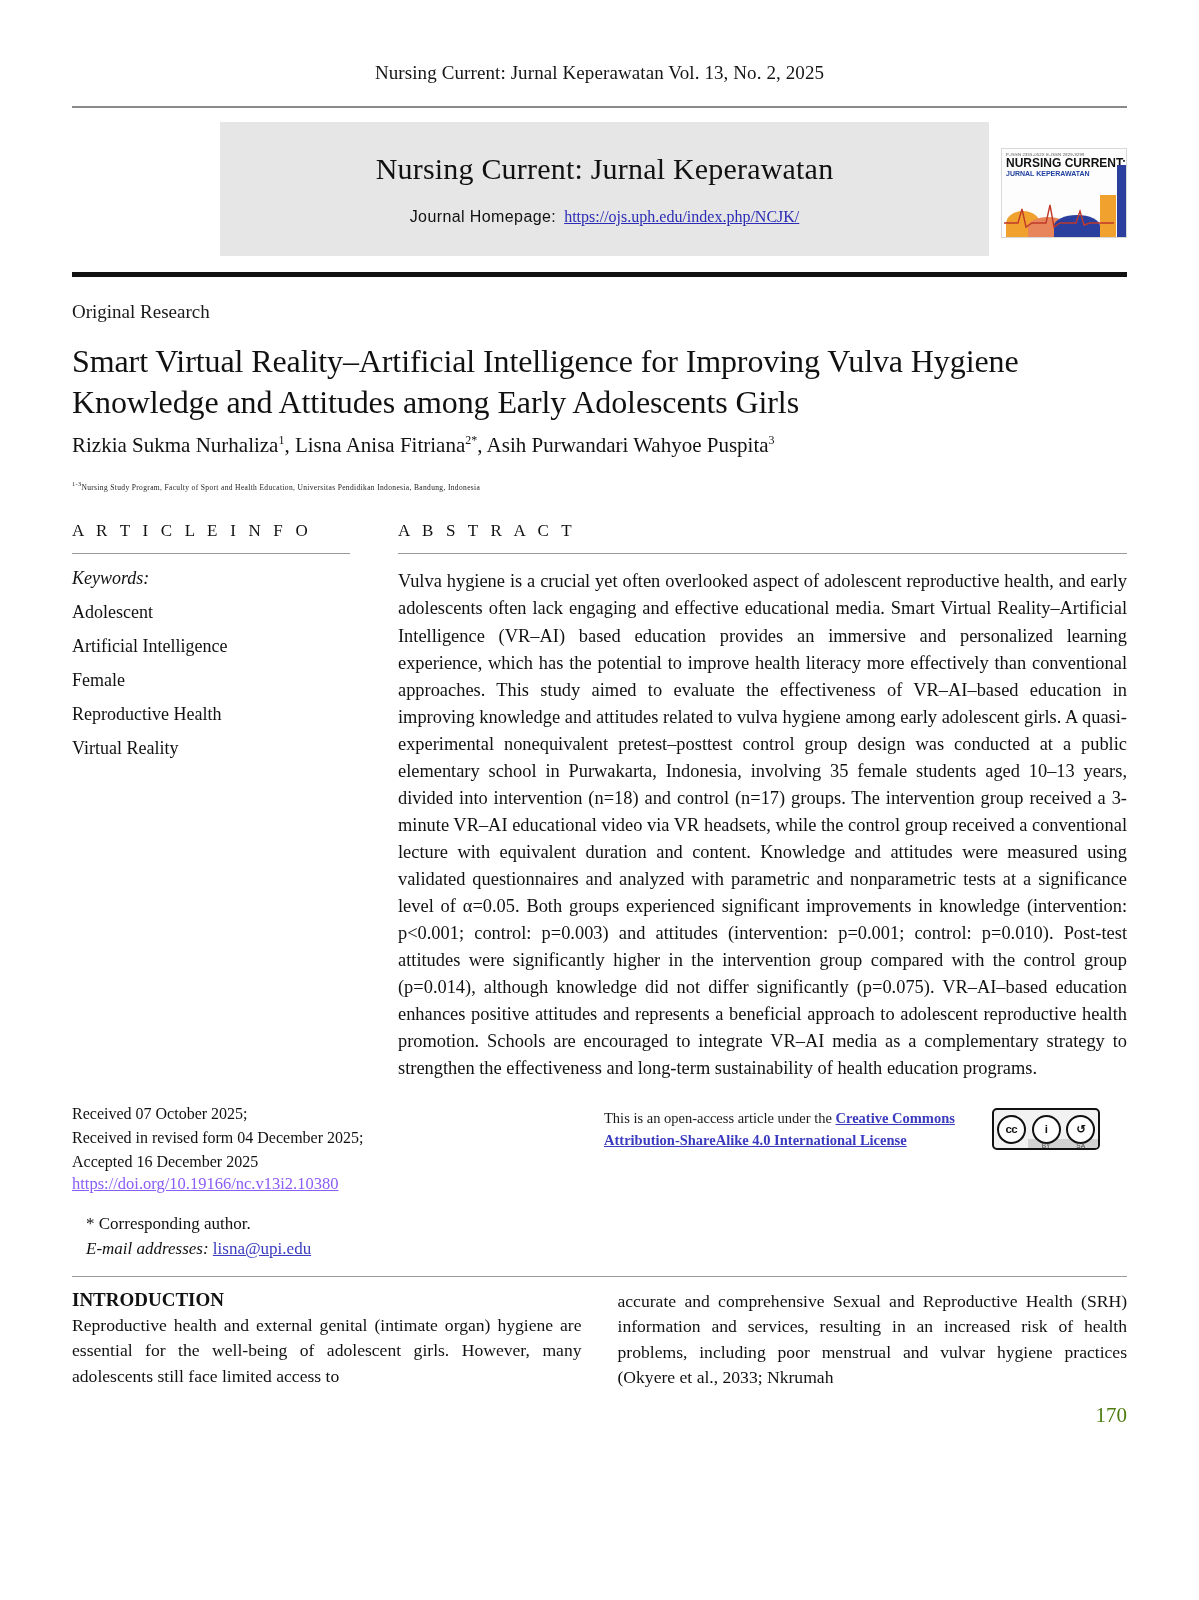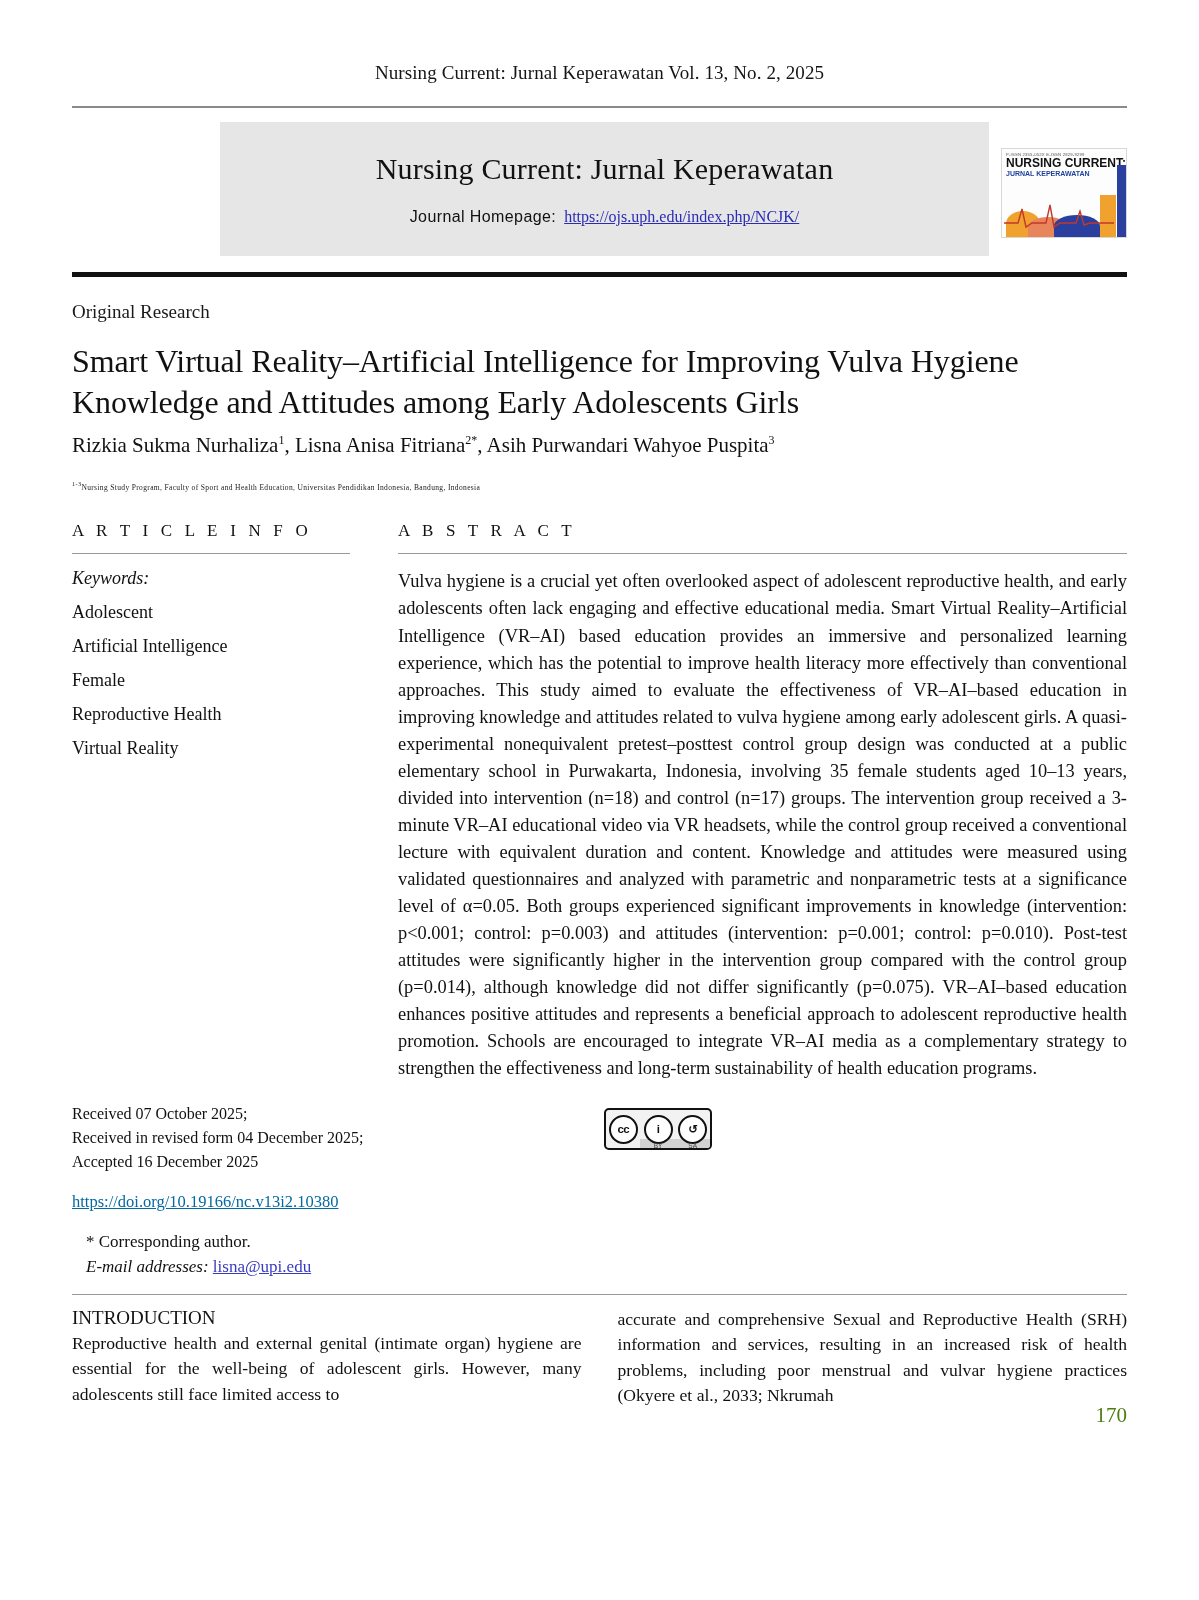--- a/index.html
+++ b/index.html
@@ -303,23 +303,22 @@
   .meta-left { width: 520px; flex: none; }
   .meta-right { flex: 1; padding-top: 6px; }
 
   .dates {
     font-size: 16px;
     line-height: 1.5;
     color: #111;
   }
   .doi-link {
     display: inline-block;
-    margin-top: 18px;
     font-size: 16.5px;
-    color: #0369a1;
+    color: #8b5cf6;
     text-decoration: underline;
   }
   .corr {
     margin-top: 18px;
     padding-left: 14px;
     font-size: 17px;
     color: #111;
     line-height: 1.45;
   }
   .corr .em-label { font-style: italic; }
@@ -395,21 +394,21 @@
     margin-top: 14px;
   }
   .body-cols {
     display: flex;
     gap: 36px;
     margin-top: 12px;
   }
   .body-col { flex: 1; }
   .body-head {
     font-family: "Liberation Serif", serif;
-    font-weight: normal;
+    font-weight: bold;
     font-size: 19px;
     color: #111;
     margin-bottom: 2px;
   }
   .body-text {
     font-size: 17.6px;
     line-height: 1.45;
     text-align: justify;
     color: #111;
   }
@@ -497,20 +496,23 @@
         <div>* Corresponding author.</div>
         <div>
           <span class="em-label">E-mail addresses:</span>
           <a class="email-link" href="#">lisna@upi.edu</a>
         </div>
       </div>
     </div>
 
     <div class="meta-right">
       <div class="license-block">
+        <div class="license-text">
+          <span>This is an open-access article under the </span><a href="#">Creative Commons Attribution-ShareAlike 4.0 International License</a>
+        </div>
         <div class="cc-badge">
           <div class="cc-strip"></div>
           <div class="cell">
             <div class="cc-glyph">cc</div>
           </div>
           <div class="cell">
             <div class="cc-glyph">i</div>
             <div class="cc-sublabel">BY</div>
           </div>
           <div class="cell">

